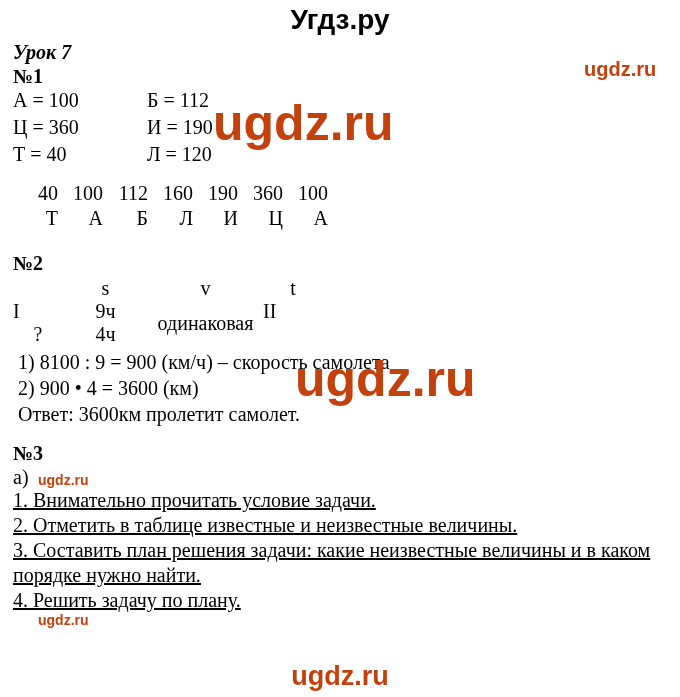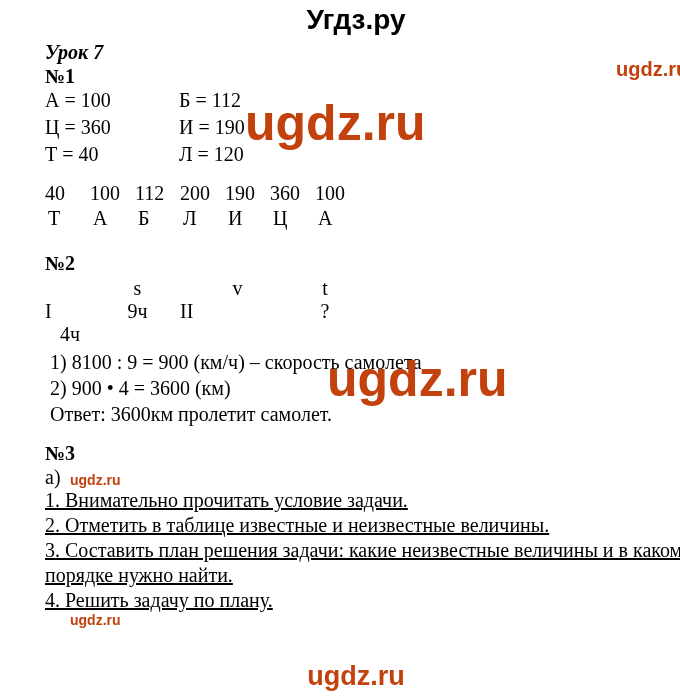--- a/index.html
+++ b/index.html
@@ -6,21 +6,21 @@
   .page {
     position: relative;
     width: 680px;
     height: 697px;
     background: #ffffff;
     color: #000000;
     font-family: "Liberation Serif", "DejaVu Serif", serif;
     font-size: 20px;
     overflow: hidden;
   }
-  .abs { position: absolute; padding-left: 32px; }
+  .abs { position: absolute; }
   .sans { font-family: "Liberation Sans", "DejaVu Sans", sans-serif; }
 
   .site-title {
     top: 4px; left: 0; right: 0;
     text-align: center;
     font-size: 28px;
     font-weight: bold;
     letter-spacing: 0px;
   }
   .wm { font-family: "Liberation Sans", "DejaVu Sans", sans-serif; font-weight: bold; color: #c2410c; white-space: nowrap; }
@@ -37,21 +37,21 @@
   .pairs {
     top: 87px; left: 13px;
     display: grid;
     grid-template-columns: 134px auto;
     line-height: 27px;
   }
 
   .cipher-row { left: 13px; display: flex; line-height: 24px; }
   .cipher-numbers { top: 181px; }
   .cipher-letters { top: 206px; }
-  .cipher-row .c { width: 45px; }
+  .cipher-row .c { width: 45px; text-align: right; }
   .cipher-letters .c { padding-left: 3px; box-sizing: border-box; }
 
   .task2-number { top: 252px; left: 13px; font-weight: bold; }
 
   .speed-table {
     top: 277px; left: 13px;
     display: grid;
     grid-template-columns: 50px 85px 115px 60px;
     grid-auto-rows: 23px;
     line-height: 23px;
@@ -103,21 +103,21 @@
     <div>Т = 40</div>
     <div>Л = 120</div>
   </div>
 
   <div class="abs wm wm-large-1">ugdz.ru</div>
 
   <div class="abs cipher-row cipher-numbers">
     <div class="c">40</div>
     <div class="c">100</div>
     <div class="c">112</div>
-    <div class="c">200</div>
+    <div class="c">160</div>
     <div class="c">190</div>
     <div class="c">360</div>
     <div class="c">100</div>
   </div>
 
   <div class="abs cipher-row cipher-letters">
     <div class="c">Т</div>
     <div class="c">А</div>
     <div class="c">Б</div>
     <div class="c">Л</div>
@@ -128,20 +128,21 @@
 
   <div class="abs task2-number">№2</div>
 
   <div class="abs speed-table">
     <div></div>
     <div class="ctr">s</div>
     <div class="ctr">v</div>
     <div class="ctr">t</div>
 
     <div>I</div>
+    <div class="ctr v-span">одинаковая</div>
     <div class="ctr">9ч</div>
 
     <div>II</div>
     <div class="ctr">?</div>
     <div class="ctr">4ч</div>
   </div>
 
   <div class="abs solution">
     <div>1) 8100 : 9 = 900 (км/ч) – скорость самолета</div>
     <div>2) 900 • 4 = 3600 (км)</div>

